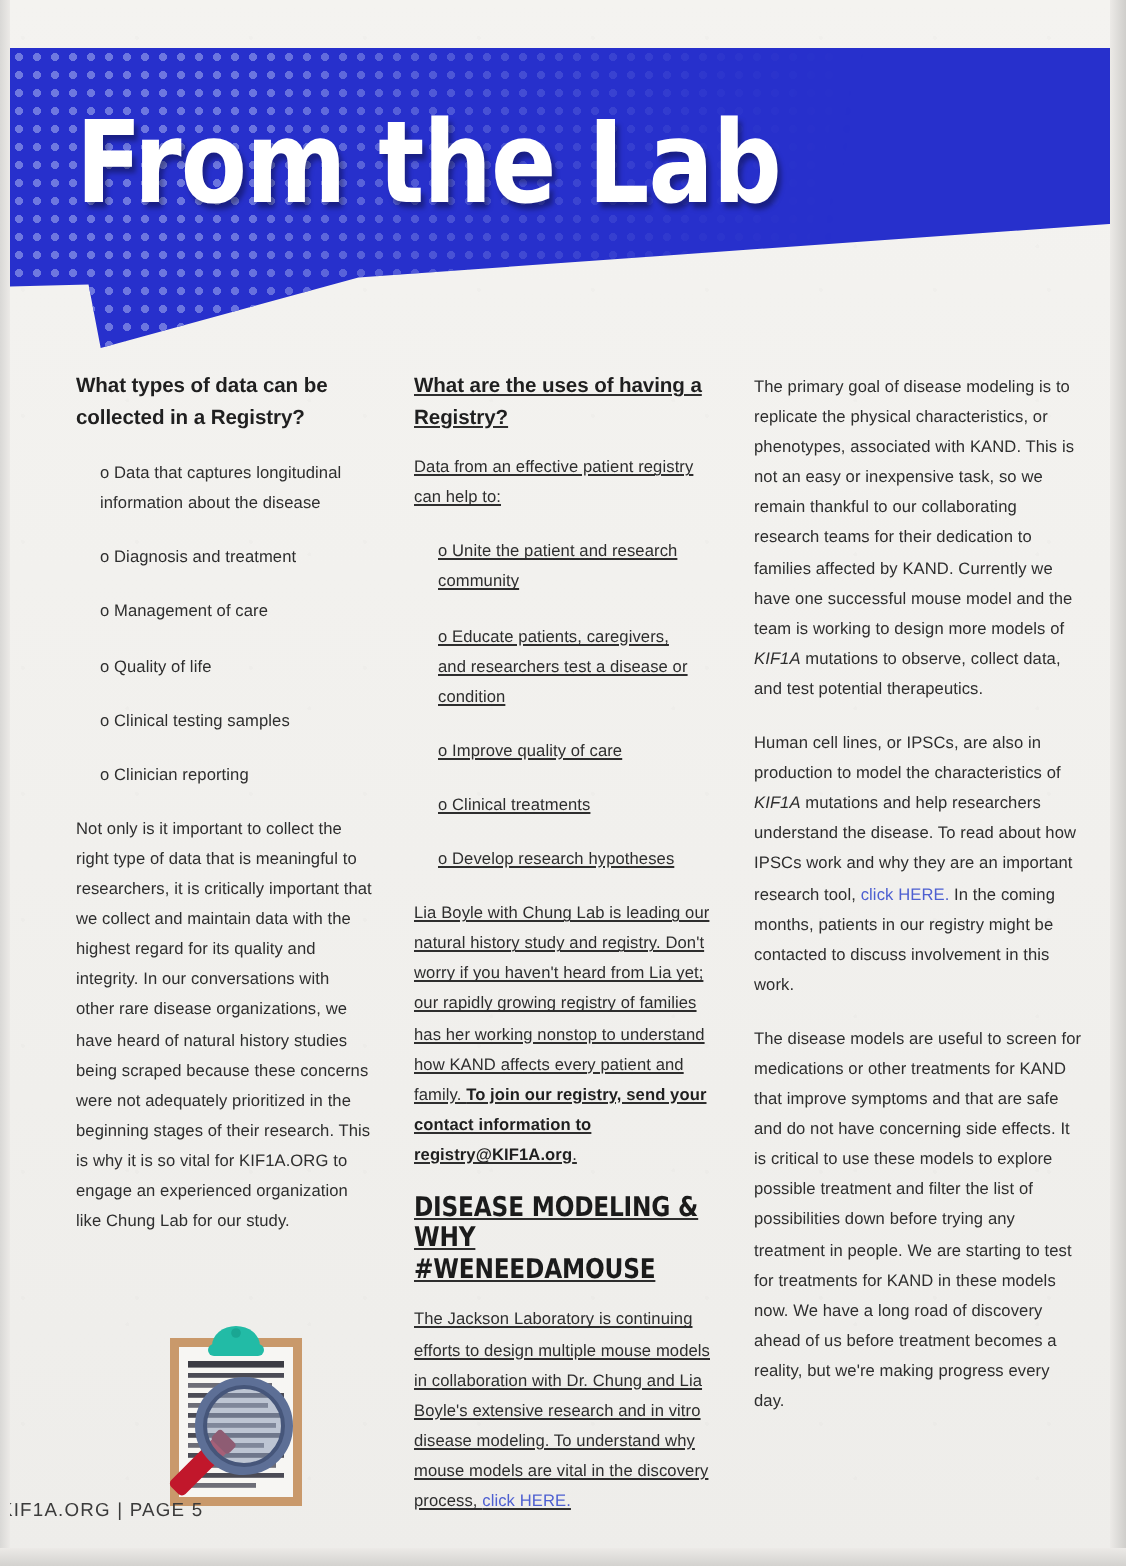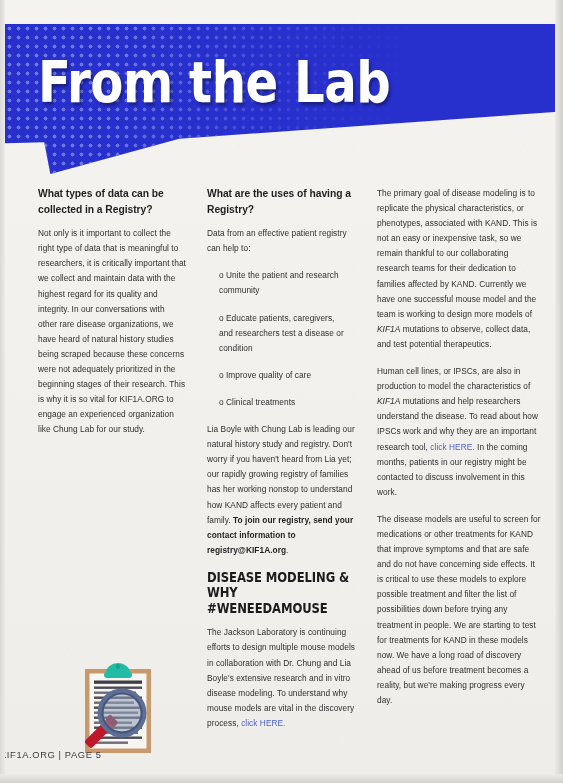--- a/index.html
+++ b/index.html
@@ -88,21 +88,21 @@
   
   .column {
     position: absolute;
     top: 186px;
     font-size: 8.3px;
     line-height: 15.1px;
     color: #2e2e2e;
     letter-spacing: 0.05px;
   }
   #col-1 { left: 38px;  width: 148px; }
-  #col-2 { left: 207px; width: 152px; }
+  #col-2 { left: 207px; width: 152px; text-decoration: underline; }
   #col-3 { left: 377px; width: 164px; }
 
   .col-heading {
     font-weight: bold;
     font-size: 10.3px;
     line-height: 15.6px;
     color: #1f1f1f;
     margin: 0 0 9px 0;
     letter-spacing: -0.05px;
   }
@@ -164,20 +164,28 @@
   <div id="paper-texture"></div>
 
   <div id="banner">
     <div id="banner-shape"></div>
     <div id="banner-dots"></div>
     <div id="banner-title">From the Lab</div>
   </div>
 
   <div class="column" id="col-1">
     <h2 class="col-heading">What types of data can be collected in a Registry?</h2>
+    <div class="bullets">
+      <p class="bullet">o Data that captures longitudinal information about the disease</p>
+      <p class="bullet">o Diagnosis and treatment</p>
+      <p class="bullet">o Management of care</p>
+      <p class="bullet">o Quality of life</p>
+      <p class="bullet">o Clinical testing samples</p>
+      <p class="bullet">o Clinician reporting</p>
+    </div>
     <p class="para">Not only is it important to collect the right type of data that is meaningful to researchers, it is critically important that we collect and maintain data with the highest regard for its quality and integrity. In our conversations with other rare disease organizations, we have heard of natural history studies being scraped because these concerns were not adequately prioritized in the beginning stages of their research. This is why it is so vital for KIF1A.ORG to engage an experienced organization like Chung Lab for our study.</p>
   </div>
 
   <div id="illustration">
     <svg viewBox="0 0 106 104" width="106" height="104" aria-hidden="true">
 
       <rect x="9" y="9" width="66" height="84" fill="#c9996b"></rect>
       <rect x="13.5" y="13.5" width="57" height="75" fill="#f7f6f3"></rect>
 
       <path d="M30 13 a12 10 0 0 1 24 0 v4 h-24 z" fill="#22bba6"></path>
@@ -212,20 +220,21 @@
   </div>
 
   <div class="column" id="col-2">
     <h2 class="col-heading">What are the uses of having a Registry?</h2>
     <p class="para tight">Data from an effective patient registry can help to:</p>
     <div class="bullets">
       <p class="bullet">o Unite the patient and research community</p>
       <p class="bullet">o Educate patients, caregivers, and researchers test a disease or condition</p>
       <p class="bullet">o Improve quality of care</p>
       <p class="bullet">o Clinical treatments</p>
+      <p class="bullet">o Develop research hypotheses</p>
     </div>
     <p class="para"><span>Lia Boyle with Chung Lab is leading our natural history study and registry. Don't worry if you haven't heard from Lia yet; our rapidly growing registry of families has her working nonstop to understand how KAND affects every patient and family. </span><span class="b">To join our registry, send your contact information to registry@KIF1A.org</span><span>.</span></p>
 
     <h3 class="display-heading">DISEASE MODELING &amp; WHY #WENEEDAMOUSE</h3>
 
     <p class="para"><span>The Jackson Laboratory is continuing efforts to design multiple mouse models in collaboration with Dr. Chung and Lia Boyle's extensive research and in vitro disease modeling. To understand why mouse models are vital in the discovery process, </span><a class="link" href="#">click HERE.</a></p>
   </div>
 
   <div class="column" id="col-3">
     <p class="para"><span>The primary goal of disease modeling is to replicate the physical characteristics, or phenotypes, associated with KAND. This is not an easy or inexpensive task, so we remain thankful to our collaborating research teams for their dedication to families affected by KAND. Currently we have one successful mouse model and the team is working to design more models of </span><span class="i">KIF1A</span><span> mutations to observe, collect data, and test potential therapeutics.</span></p>

